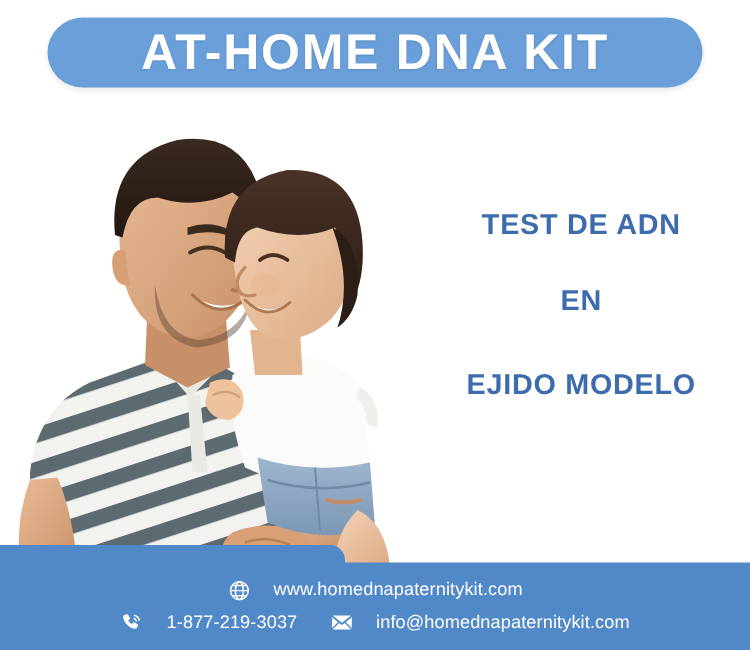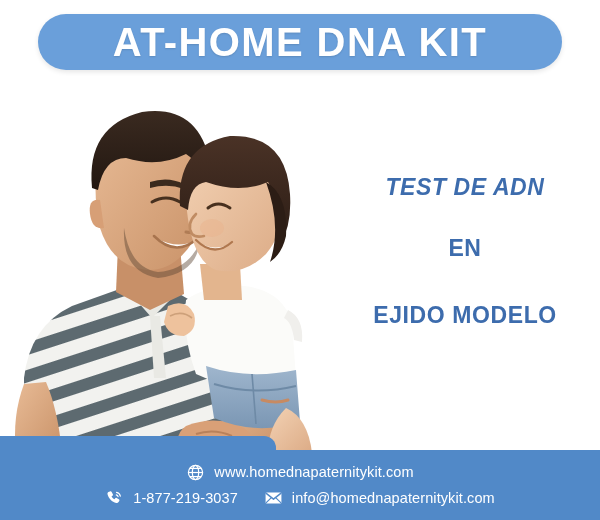--- a/index.html
+++ b/index.html
@@ -64,21 +64,21 @@
   }
   .headline-line {
     color: #3D6CAD;
     font-weight: bold;
     font-size: 23px;
     letter-spacing: 0.6px;
     line-height: 1;
     white-space: nowrap;
     font-family: "Liberation Sans", sans-serif;
   }
-  .headline-line.l1 { margin-top: 26px; font-style: italic; }
+  .headline-line.l1 { margin-top: 18px; }
   .headline-line.l2 { margin-top: 38px; }
   .headline-line.l3 { margin-top: 44px; }
 
   
   .footer-tab {
     position: absolute;
     left: 0px;
     top: 436px;
     width: 276px;
     height: 22px;
@@ -108,21 +108,21 @@
   .footer-row {
     display: flex;
     align-items: center;
     justify-content: center;
     gap: 10px;
   }
   .footer-row.row2 { gap: 26px; }
   .footer-item {
     display: flex;
     align-items: center;
-    gap: 9px;
+    gap: 18px;
   }
   .footer-text {
     color: #ffffff;
     font-size: 14.5px;
     font-family: "Liberation Sans", sans-serif;
     letter-spacing: 0.1px;
     white-space: nowrap;
   }
   .icon {
     display: inline-flex;

